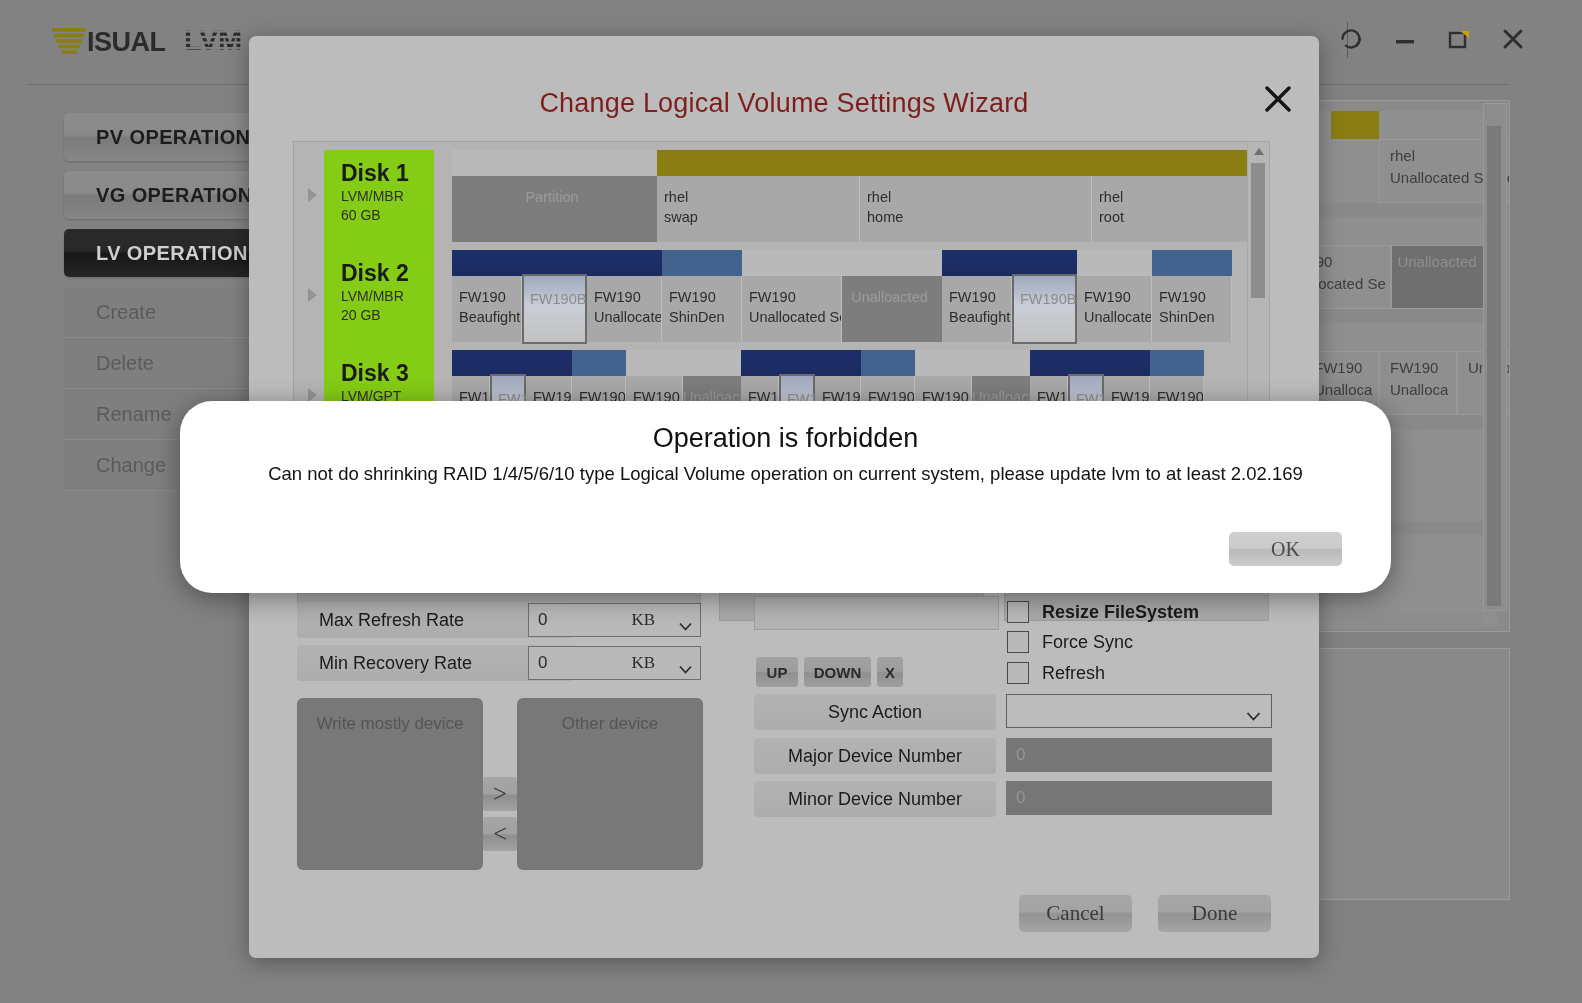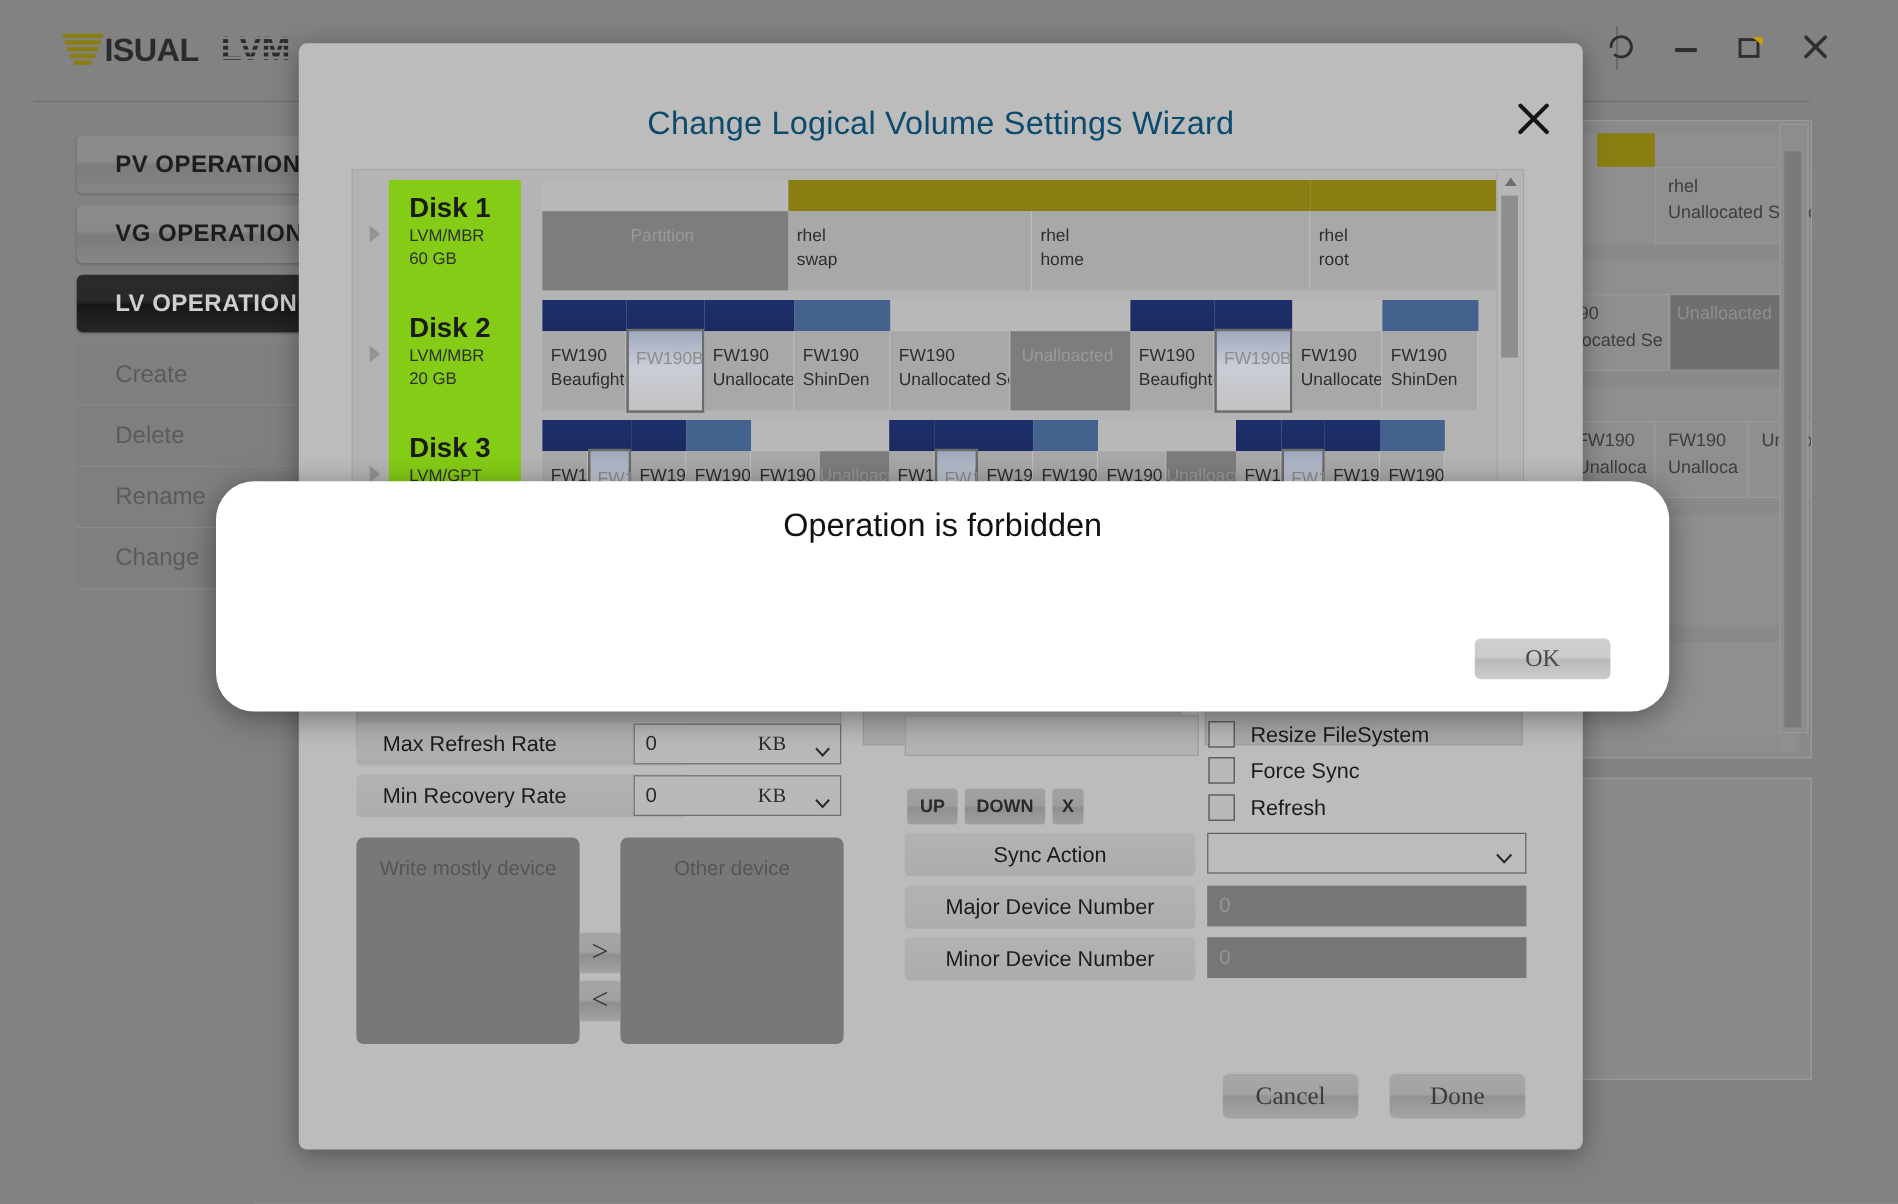--- a/index.html
+++ b/index.html
@@ -62,21 +62,21 @@
   .bg-scroll-h i{position:absolute;left:2px;top:2px;width:900px;height:12px;background:#7a7a7a;}
   .bg-lower{position:absolute;left:330px;top:648px;width:1178px;height:250px;background:#8a8a8a;border:1px solid #9a9a9a;}
 
   
   .wizard{
     position:absolute;left:249px;top:36px;width:1070px;height:922px;
     background:#bcbcbc;border-radius:7px;box-shadow:0 4px 22px rgba(0,0,0,.35);
   }
   .wiz-title{
     position:absolute;left:0;top:52px;width:1070px;text-align:center;
-    font-size:27px;color:#0c4a6e;letter-spacing:0.2px;
+    font-size:27px;color:#7f1d1d;letter-spacing:0.2px;
   }
   .wiz-close{
     position:absolute;right:24px;top:46px;width:34px;height:34px;cursor:pointer;
   }
 
   
   .disklist{
     position:absolute;left:44px;top:105px;width:975px;height:290px;
     background:#b4b4b4;border:1px solid #a5a5a5;overflow:hidden;
   }
@@ -504,21 +504,21 @@
     <div class="field-lbl" style="left:505px;top:702px;width:242px;">Major Device Number</div>
     <div class="dark-input" style="left:757px;top:702px;width:266px;">
       <span>0</span>
     </div>
 
     <div class="field-lbl" style="left:505px;top:745px;width:242px;">Minor Device Number</div>
     <div class="dark-input" style="left:757px;top:745px;width:266px;">
       <span>0</span>
     </div>
 
-    <div class="chkrow" style="left:758px;top:565px;">
+    <div class="chkrow" style="left:758px;top:565px;font-weight:bold;">
       <span class="chk"></span>
       <span>Resize FileSystem</span>
     </div>
     <div class="chkrow" style="left:758px;top:595px;">
       <span class="chk"></span>
       <span>Force Sync</span>
     </div>
     <div class="chkrow" style="left:758px;top:626px;">
       <span class="chk"></span>
       <span>Refresh</span>
@@ -527,18 +527,19 @@
     <div class="bigbtn" style="left:770px;top:858px;width:113px;">
       <span>Cancel</span>
     </div>
     <div class="bigbtn" style="left:909px;top:858px;width:113px;">
       <span>Done</span>
     </div>
   </div>
 
   <div class="alert">
     <div class="alert-title">Operation is forbidden</div>
+    <div class="alert-msg">Can not do shrinking RAID 1/4/5/6/10 type Logical Volume operation on current system, please update lvm to at least 2.02.169</div>
     <div class="alert-ok">
       <span>OK</span>
     </div>
   </div>
 
 </div>
 
 </body></html>

